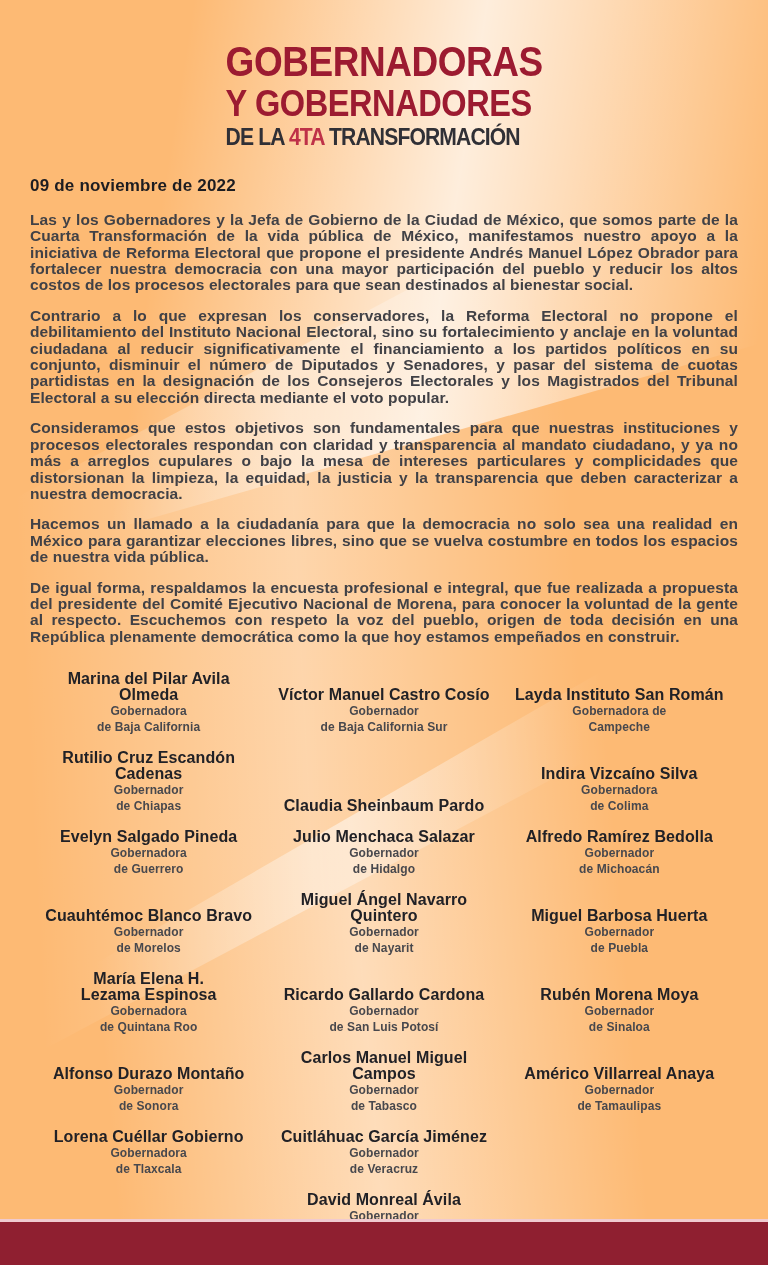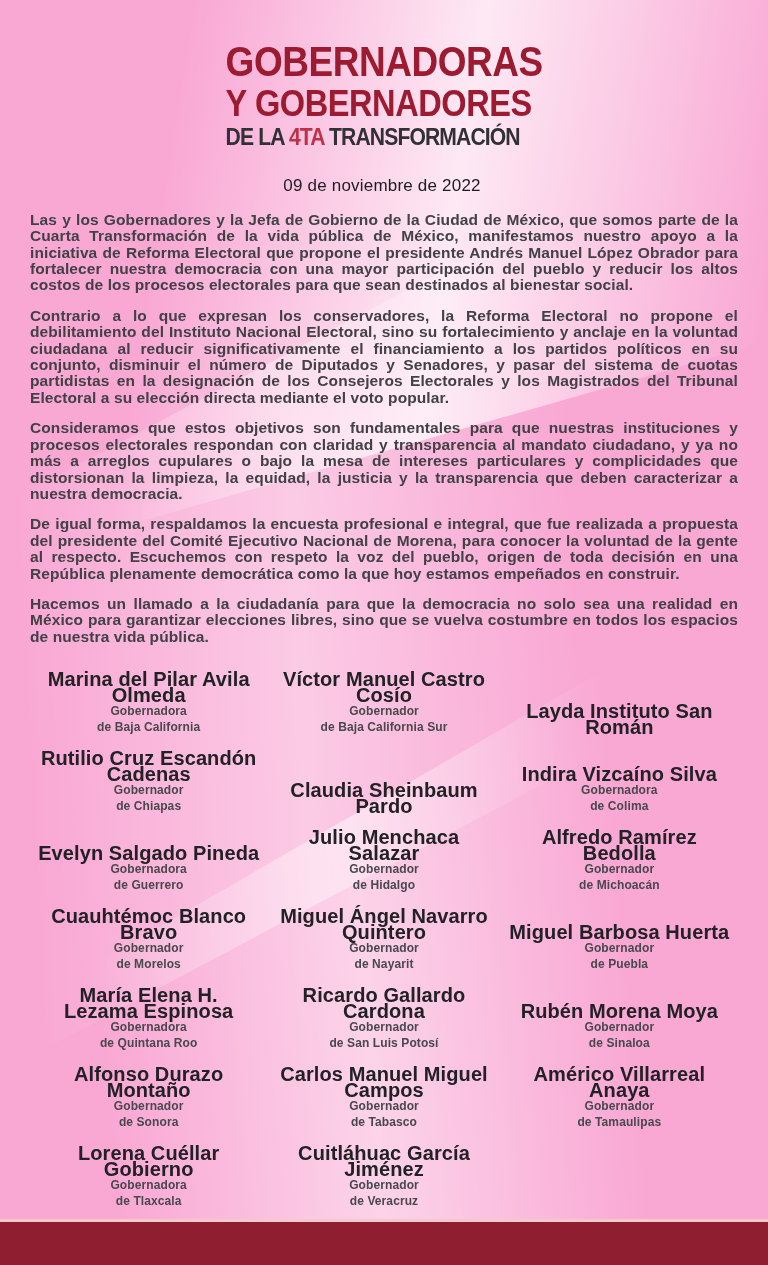--- a/index.html
+++ b/index.html
@@ -1,19 +1,19 @@
 <!DOCTYPE html>
 <html lang="es"><head>
 <meta charset="utf-8">
 <style>
   html,body{margin:0;padding:0;}
   .page{
     position:relative;
     width:768px;height:1265px;
-    background:#f9a8d4;
+    background:#fdba74;
     overflow:hidden;
     font-family:"Liberation Sans", sans-serif;
     color:#414146;
   }
   
   .swoosh{position:absolute;pointer-events:none;}
   .swoosh-1{
     top:-220px;left:-180px;width:1400px;height:620px;
     background:linear-gradient(115deg, rgba(255,255,255,0) 28%, rgba(255,255,255,0.75) 47%, rgba(255,255,255,0) 68%);
     transform:rotate(-16deg);
@@ -50,22 +50,22 @@
   .subtitle{
     font-size:24px;font-weight:bold;letter-spacing:-1px;
     color:#303036;
     margin-top:5px;
     white-space:nowrap;
   }
   .subtitle .hl{color:#BE3148;margin:0 5px;}
 
   .date-line{
     margin:27px 4px 0 0;
-    text-align:center;
-    font-size:17px;font-weight:normal;
+    text-align:left;
+    font-size:17px;font-weight:bold;
     color:#1D1D21;
     letter-spacing:0.2px;
   }
 
   .statement{margin-top:16px;font-weight:bold;}
   .statement p{
     margin:0 0 14px 0;
     font-size:15.5px;
     line-height:16.4px;
     letter-spacing:0.1px;
@@ -80,21 +80,21 @@
     column-gap:10px;
     row-gap:15px;
     align-items:end;
     text-align:center;
     padding:0 6px;
   }
   .sig-cell{min-width:0;}
   .sig-cell.col-2{grid-column:2;}
   .sig-name{
     font-weight:bold;
-    font-size:20px;line-height:16px;
+    font-size:16px;line-height:16px;
     color:#212126;
     white-space:pre-line;
     letter-spacing:0.1px;
   }
   .sig-role{
     font-size:12px;line-height:16px;
     color:#48484D;
     white-space:pre-line;
     letter-spacing:0.1px;
     font-weight:bold;
@@ -125,37 +125,39 @@
       <div class="title-line-2">Y GOBERNADORES</div>
       <div class="subtitle"><span>DE LA</span><span class="hl">4TA</span><span>TRANSFORMACIÓN</span></div>
     </div>
 
     <div class="date-line">09 de noviembre de 2022</div>
 
     <div class="statement">
       <p>Las y los Gobernadores y la Jefa de Gobierno de la Ciudad de México, que somos parte de la Cuarta Transformación de la vida pública de México, manifestamos nuestro apoyo a la iniciativa de Reforma Electoral que propone el presidente Andrés Manuel López Obrador para fortalecer nuestra democracia con una mayor participación del pueblo y reducir los altos costos de los procesos electorales para que sean destinados al bienestar social.</p>
       <p>Contrario a lo que expresan los conservadores, la Reforma Electoral no propone el debilitamiento del Instituto Nacional Electoral, sino su fortalecimiento y anclaje en la voluntad ciudadana al reducir significativamente el financiamiento a los partidos políticos en su conjunto, disminuir el número de Diputados y Senadores, y pasar del sistema de cuotas partidistas en la designación de los Consejeros Electorales y los Magistrados del Tribunal Electoral a su elección directa mediante el voto popular.</p>
       <p>Consideramos que estos objetivos son fundamentales para que nuestras instituciones y procesos electorales respondan con claridad y transparencia al mandato ciudadano, y ya no más a arreglos cupulares o bajo la mesa de intereses particulares y complicidades que distorsionan la limpieza, la equidad, la justicia y la transparencia que deben caracterizar a nuestra democracia.</p>
+      <p>Hacemos un llamado a la ciudadanía para que la democracia no solo sea una realidad en México para garantizar elecciones libres, sino que se vuelva costumbre en todos los espacios de nuestra vida pública.</p>
       <p>De igual forma, respaldamos la encuesta profesional e integral, que fue realizada a propuesta del presidente del Comité Ejecutivo Nacional de Morena, para conocer la voluntad de la gente al respecto. Escuchemos con respeto la voz del pueblo, origen de toda decisión en una República plenamente democrática como la que hoy estamos empeñados en construir.</p>
-      <p>Hacemos un llamado a la ciudadanía para que la democracia no solo sea una realidad en México para garantizar elecciones libres, sino que se vuelva costumbre en todos los espacios de nuestra vida pública.</p>
     </div>
 
     <div class="sig-grid">
       <div class="sig-cell">
         <div class="sig-name">Marina del Pilar Avila Olmeda</div>
         <div class="sig-role">Gobernadora
 de Baja California</div>
       </div>
       <div class="sig-cell">
         <div class="sig-name">Víctor Manuel Castro Cosío</div>
         <div class="sig-role">Gobernador
 de Baja California Sur</div>
       </div>
       <div class="sig-cell">
         <div class="sig-name">Layda Instituto San Román</div>
+        <div class="sig-role">Gobernadora de
+Campeche</div>
       </div>
       <div class="sig-cell">
         <div class="sig-name">Rutilio Cruz Escandón Cadenas</div>
         <div class="sig-role">Gobernador
 de Chiapas</div>
       </div>
       <div class="sig-cell">
         <div class="sig-name">Claudia Sheinbaum Pardo</div>
       </div>
       <div class="sig-cell">

